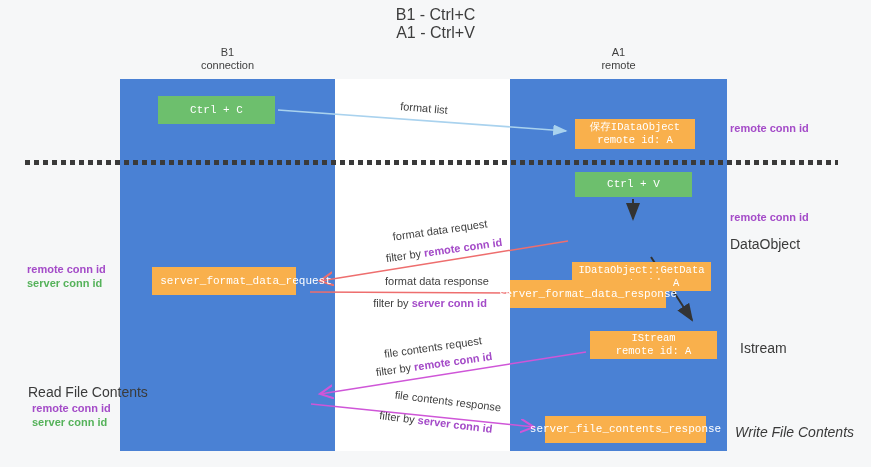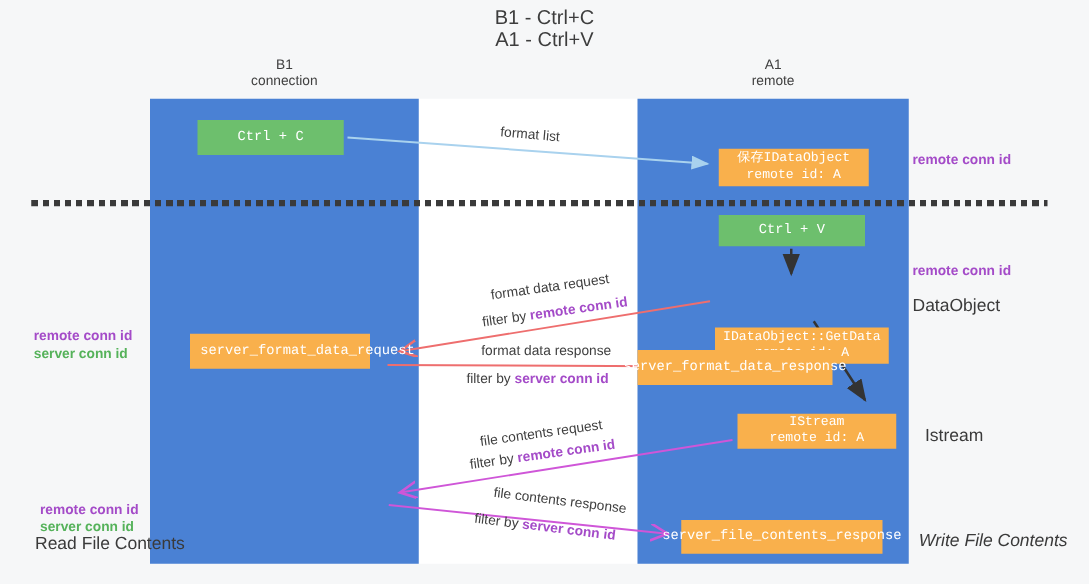--- a/index.html
+++ b/index.html
@@ -125,21 +125,21 @@
   </div>
 
   <div class="side-label purple" style="left:730px;top:122px;">remote conn id</div>
   <div class="side-label purple" style="left:730px;top:211px;">remote conn id</div>
   <div class="side-label" style="left:730px;top:236px;">DataObject</div>
   <div class="side-label" style="left:740px;top:340px;">Istream</div>
   <div class="side-label" style="left:735px;top:424px;font-style:italic;">Write File Contents</div>
 
   <div class="side-label purple" style="left:27px;top:263px;">remote conn id</div>
   <div class="side-label green" style="left:27px;top:277px;">server conn id</div>
-  <div class="side-label" style="left:28px;top:384px;margin-top:42px;">Read File Contents</div>
+  <div class="side-label" style="left:28px;top:384px;">Read File Contents</div>
   <div class="side-label purple" style="left:32px;top:402px;">remote conn id</div>
   <div class="side-label green" style="left:32px;top:416px;">server conn id</div>
 
   <div class="elabel" style="left:424px;top:108px;transform:translate(-50%,-50%) rotate(5deg);">format list</div>
 
   <div class="elabel" style="left:440px;top:230px;transform:translate(-50%,-50%) rotate(-8deg);">format data request</div>
   <div class="elabel" style="left:444px;top:250px;transform:translate(-50%,-50%) rotate(-8deg);">
     <span>filter by </span><span class="purple">remote conn id</span>
   </div>
 

